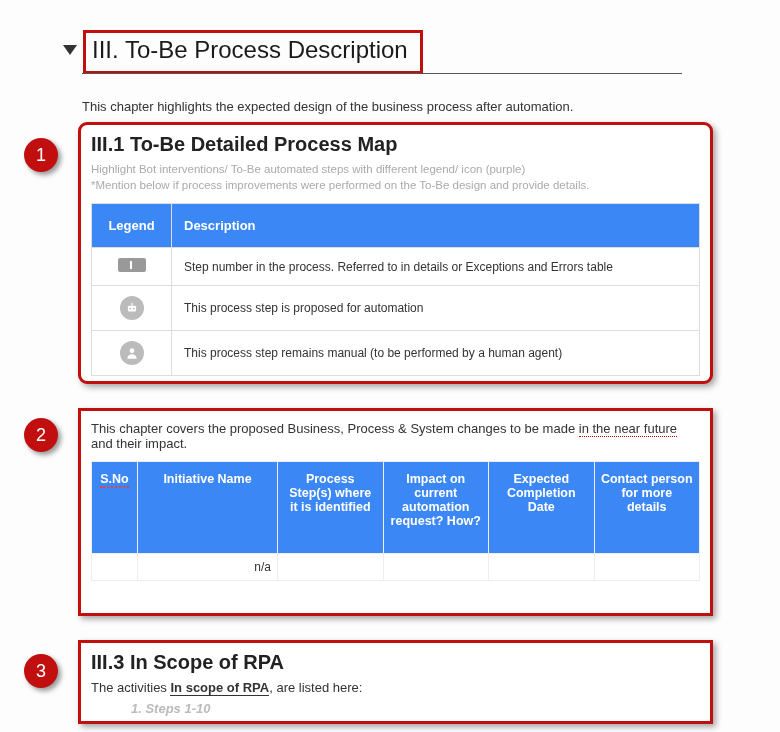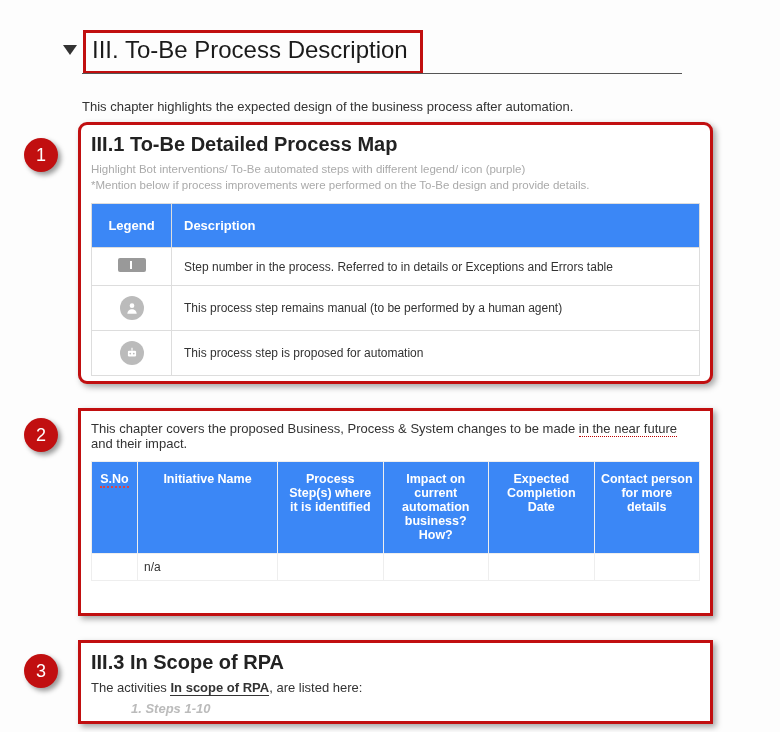--- a/index.html
+++ b/index.html
@@ -108,21 +108,21 @@
   .dotted-span { border-bottom: 1px dotted #b00; }
   .tbl2 { width:100%; border-collapse: collapse; table-layout: fixed; }
   .tbl2 th {
     background:#3b87f6; color:#fff; font-size:12.5px; font-weight:700;
     text-align:center; padding:10px 6px; border:1px solid #eee; vertical-align: top;
     height: 92px;
   }
   .tbl2 th.sno { width:46px; }
   .tbl2 th.sno span { border-bottom: 2px dotted #d44; }
   .tbl2 th.init { width:140px; }
-  .tbl2 td { border:1px solid #eee; font-size:12px; padding:6px; text-align:left; height:26px; }
+  .tbl2 td { border:1px solid #eee; font-size:12px; padding:6px; text-align:right; height:26px; }
 
   
   .box3 { left: 78px; top: 640px; width: 635px; height: 84px; padding: 8px 10px 0 10px; }
   .scope-line { font-size:13px; color:#333; margin:2px 0 6px 0; }
   .scope-line b { font-weight:700; border-bottom:1px solid #333; }
   .steps-faint { font-size:13px; font-style:italic; font-weight:700; color:#bbb; margin-left:40px; }
 </style>
 </head>
 <body>
 
@@ -145,54 +145,54 @@
     <tbody>
         <tr>
       <th>Legend</th>
       <th>Description</th>
     </tr>
     <tr>
       <td><span class="icon-stepnum"></span></td>
       <td>Step number in the process. Referred to in details or Exceptions and Errors table</td>
     </tr>
     <tr>
-      <td><span class="icon-person">
-        <svg width="14" height="14" viewBox="0 0 24 24" fill="#fff">
-                <circle cx="12" cy="8" r="4"></circle>
-                <path d="M4 22c0-4.4 3.6-8 8-8s8 3.6 8 8"></path>
-              </svg>
-      </span></td>
-      <td>This process step remains manual (to be performed by a human agent)</td>
-    </tr>
-    <tr>
       <td><span class="icon-robot">
         <svg width="14" height="14" viewBox="0 0 24 24" fill="#fff">
                 <rect x="5" y="8" width="14" height="10" rx="2"></rect>
                 <circle cx="9" cy="13" r="1.5" fill="#bbb"></circle>
                 <circle cx="15" cy="13" r="1.5" fill="#bbb"></circle>
                 <rect x="11" y="3" width="2" height="5"></rect>
               </svg>
       </span></td>
       <td>This process step is proposed for automation</td>
+    </tr>
+    <tr>
+      <td><span class="icon-person">
+        <svg width="14" height="14" viewBox="0 0 24 24" fill="#fff">
+                <circle cx="12" cy="8" r="4"></circle>
+                <path d="M4 22c0-4.4 3.6-8 8-8s8 3.6 8 8"></path>
+              </svg>
+      </span></td>
+      <td>This process step remains manual (to be performed by a human agent)</td>
     </tr>
   </tbody>
     </table>
 </div>
 
 <div class="redbox box2">
   <div class="desc">
     <span>This chapter covers the proposed Business, Process &amp; System changes to be made </span><span class="dotted-span">in the near future</span><span> and their impact.</span>
   </div>
   <table class="tbl2">
     <tbody>
         <tr>
       <th class="sno"><span>S.No</span></th>
       <th class="init">Initiative Name</th>
       <th>Process Step(s) where it is identified</th>
-      <th>Impact on current automation business? How?</th>
+      <th>Impact on current automation request? How?</th>
       <th>Expected Completion Date</th>
       <th>Contact person for more details</th>
     </tr>
     <tr>
       <td></td>
       <td>n/a</td>
       <td></td>
       <td></td>
       <td></td>
       <td></td>

